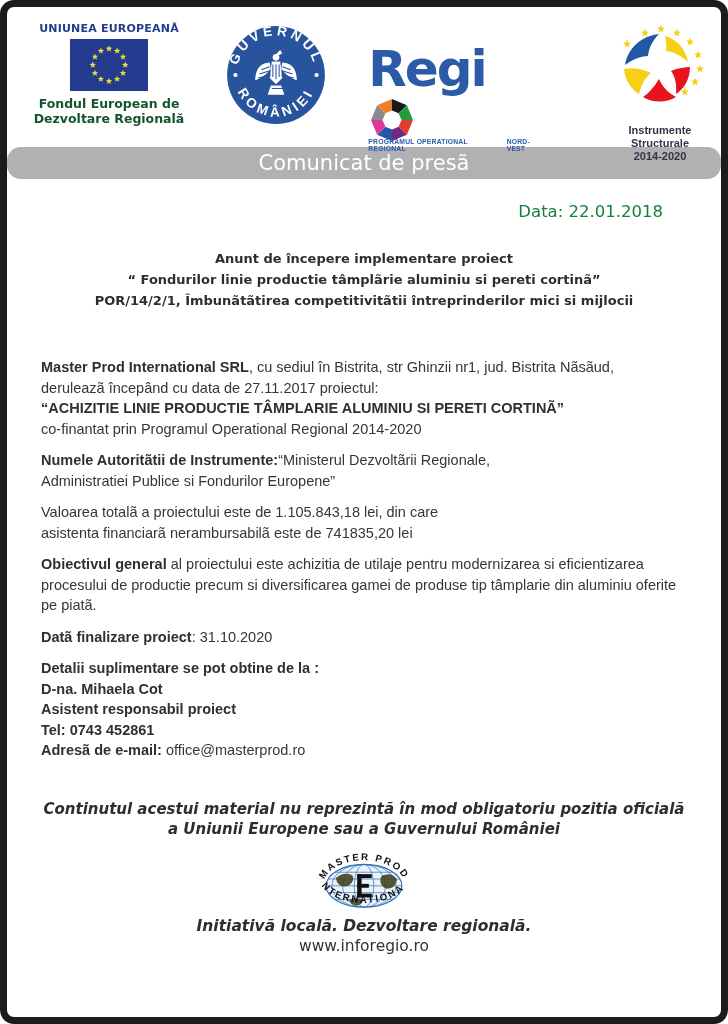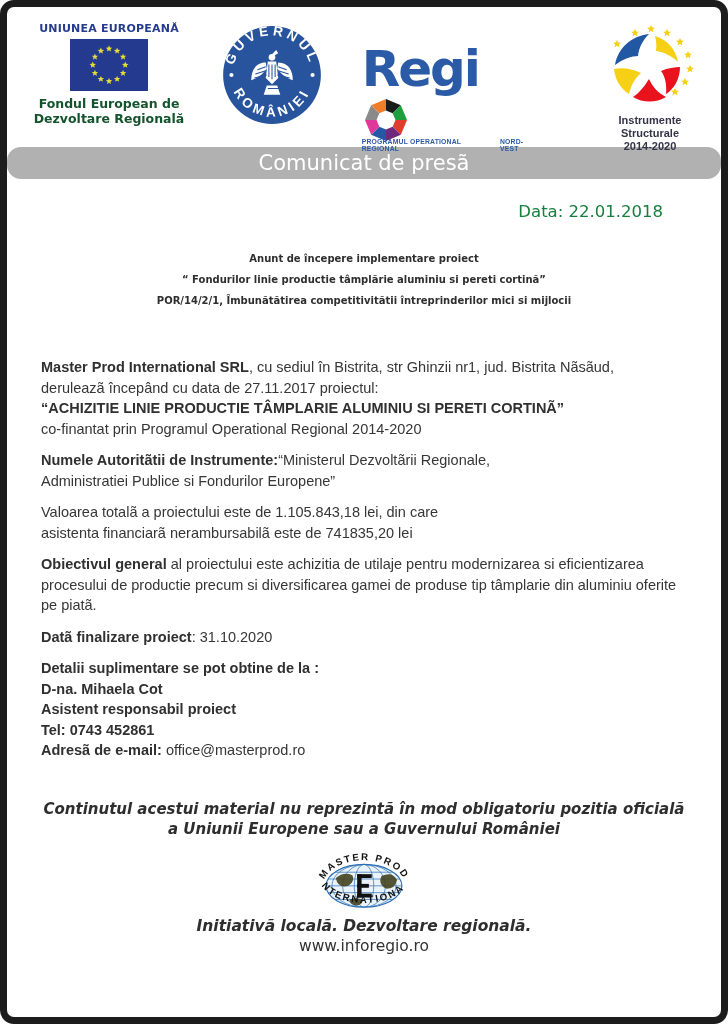--- a/index.html
+++ b/index.html
@@ -2,40 +2,40 @@
 <html><head>
 <meta charset="utf-8">
 <style>
   html,body{margin:0;padding:0;background:#ffffff;}
   .page{
     width:728px;height:1024px;box-sizing:border-box;position:relative;overflow:hidden;
     border:7px solid #1c1c1c;border-radius:14px;background:#ffffff;
     font-family:"Liberation Sans",sans-serif;color:#363636;
   }
   
-  .logos{display:flex;justify-content:space-between;align-items:flex-start;padding:13px 10px 0 26px;height:122px;}
+  .logos{display:flex;justify-content:space-between;align-items:flex-start;padding:13px 0 0 26px;height:122px;}
   .logo-eu{width:152px;text-align:center;margin-top:2px;}
   .eu-title{font-size:11px;font-weight:bold;color:#253c8d;letter-spacing:.2px;font-family:"DejaVu Sans",sans-serif;}
   .eu-flag{display:block;margin:4px auto 5px auto;}
   .eu-sub{font-size:12.5px;font-weight:bold;color:#14532d;line-height:15px;font-family:"DejaVu Sans",sans-serif;}
   .logo-gov{width:106px;margin-top:3px;}
   .logo-regio{width:192px;margin-top:26px;}
   .regio-row{display:flex;align-items:flex-start;flex-direction:column;}
   .regio-word{font-family:"DejaVu Sans",sans-serif;font-weight:bold;font-size:50px;line-height:46px;color:#2b5ba7;letter-spacing:-2px;}
   .regio-wheel{margin-left:3px;margin-top:7px;}
   .regio-subs{display:flex;margin-top:-3px;font-size:6.8px;font-weight:bold;color:#2b5ba7;letter-spacing:.2px;}
   .regio-subs .sub-right{margin-left:auto;margin-right:12px;}
   .logo-instr{width:122px;text-align:center;margin-top:4px;}
-  .instr-text{font-size:11px;font-weight:bold;color:#343449;line-height:13px;margin-top:4px;}
+  .instr-text{font-size:11px;font-weight:bold;color:#343449;line-height:13px;margin-top:14px;}
   
   .banner{margin-top:5px;height:32px;line-height:32px;background:#b1b1b1;color:#ffffff;
     text-align:center;font-size:21px;font-family:"DejaVu Sans",sans-serif;font-weight:400;border-radius:14px;}
   .date-line{margin-top:23px;padding-right:58px;text-align:right;font-size:16.5px;color:#15803d;
     font-family:"DejaVu Sans",sans-serif;}
-  .doc-title{margin-top:27px;text-align:center;font-weight:bold;font-size:10px;line-height:21px;
+  .doc-title{margin-top:27px;text-align:center;font-weight:bold;font-size:13px;line-height:21px;
     color:#2e2e2e;font-family:"DejaVu Sans",sans-serif;}
   
   .body-text{margin-top:46px;padding:0 26px 0 34px;font-size:14.5px;line-height:20.5px;color:#363636;}
   .para{margin:0 0 11px 0;}
   .line{display:block;}
   .para b,.bold{font-weight:bold;color:#303030;}
   
   .disclaimer{margin-top:38px;text-align:center;font-style:italic;font-weight:bold;font-size:15px;
     line-height:20px;color:#2e2e2e;font-family:"DejaVu Sans",sans-serif;}
   .mp-logo{display:block;margin:6px auto 0 auto;}

